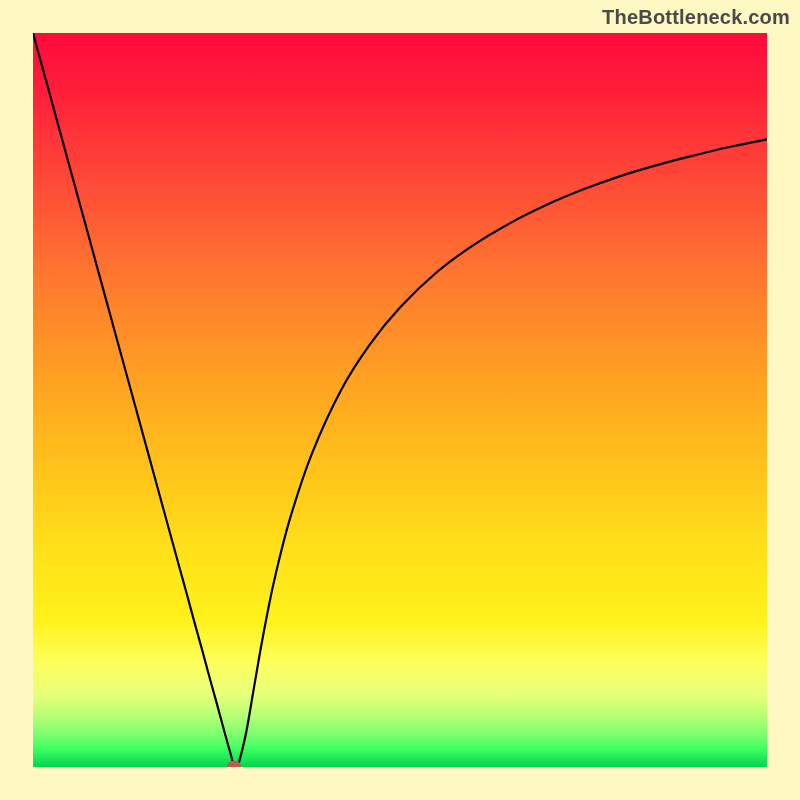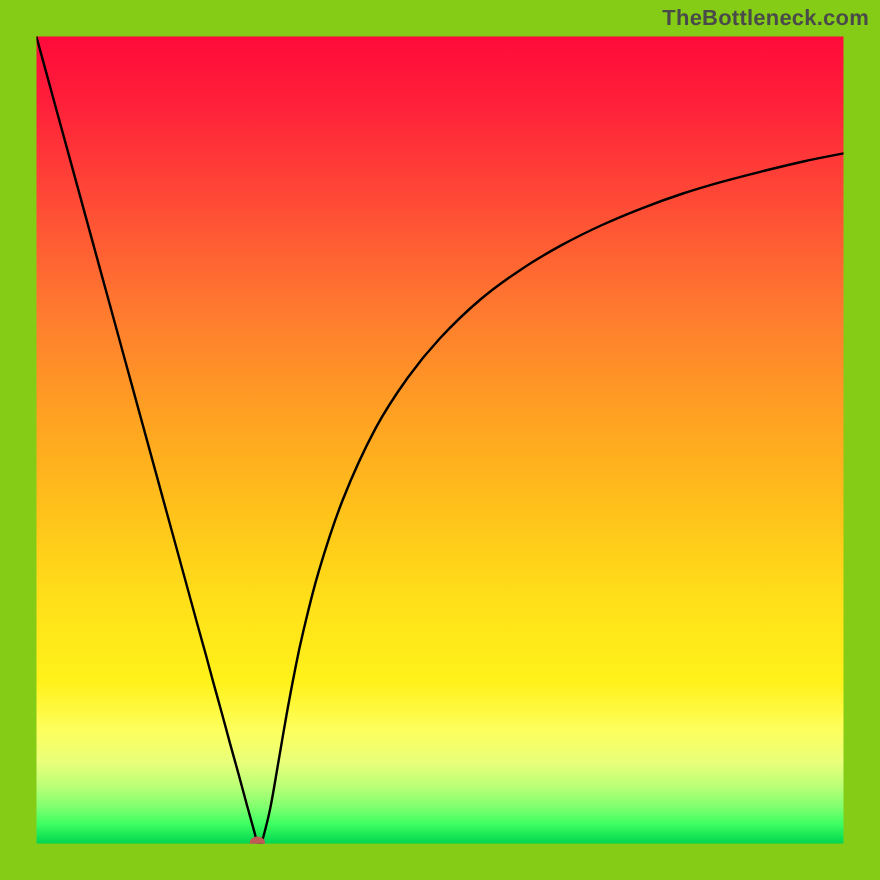--- a/index.html
+++ b/index.html
@@ -10,21 +10,21 @@
     background: #000;
     overflow: hidden;
     font-family: Arial, Helvetica, sans-serif;
   }
   .frame {
     position: absolute;
     left: 0;
     top: 0;
     width: 800px;
     height: 800px;
-    background: #84cc16;
+    background: #fef9c3;
   }
   .plot {
     position: absolute;
     left: 33px;
     top: 33px;
     width: 734px;
     height: 734px;
     overflow: hidden;
   }
   .gradient {

